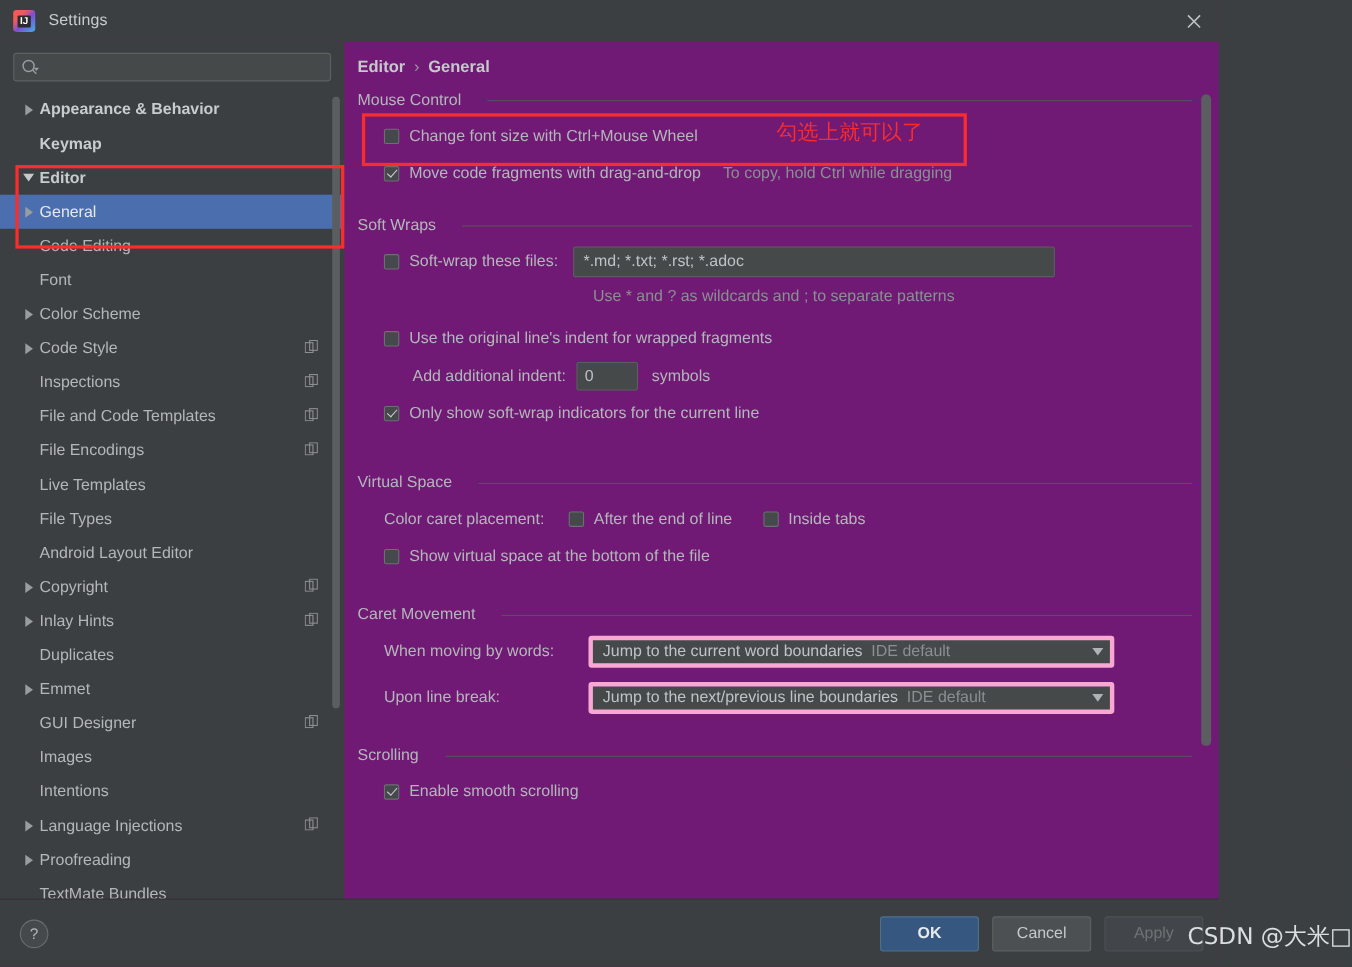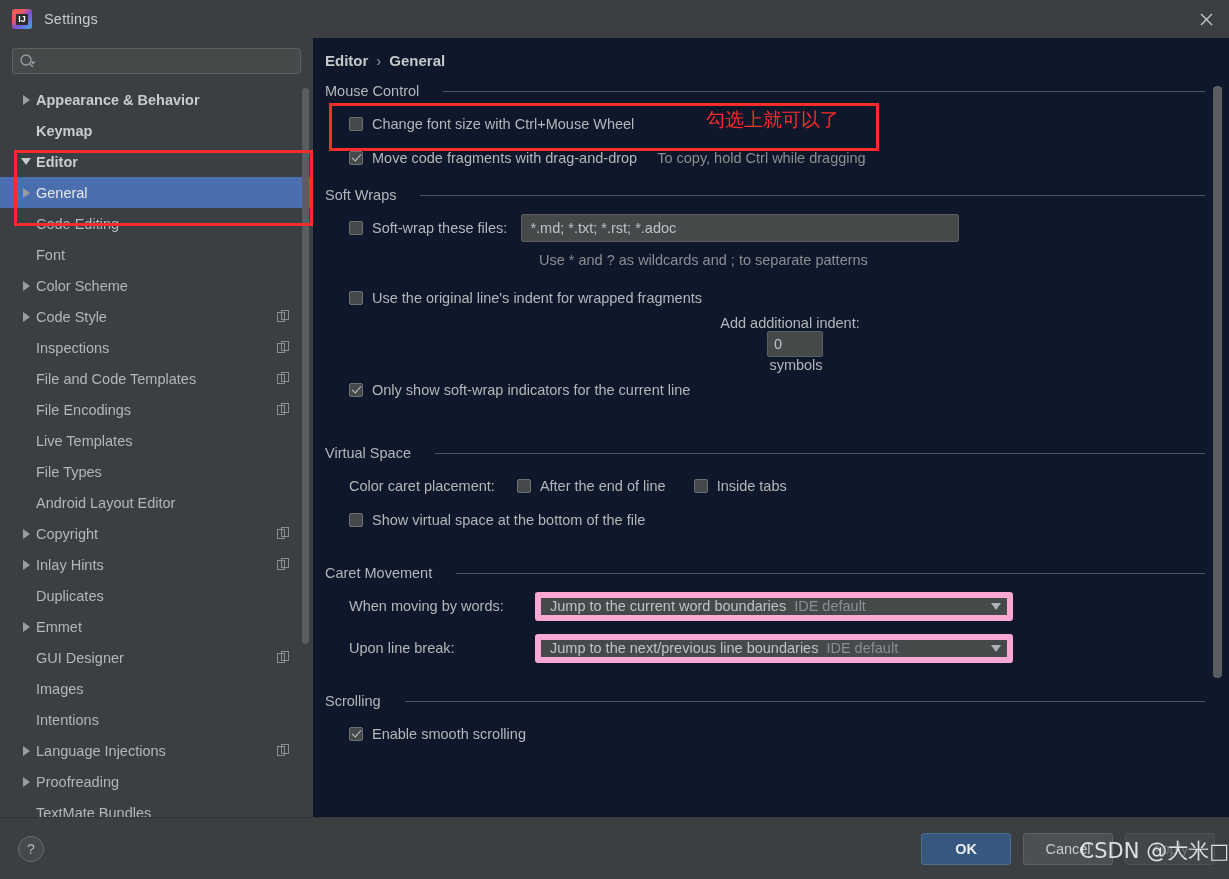--- a/index.html
+++ b/index.html
@@ -7,22 +7,22 @@
     width: 1229px; height: 879px;
     overflow: hidden;
     background: #3c3f41;
     font-family: "Liberation Sans", sans-serif;
   }
   body { position: relative; }
 
   
   #window {
     position: absolute; left: 0; top: 0;
-    width: 1229px; height: 879px;
-    background: #0f172a;
+    width: 1108px; height: 879px;
+    background: #701a75;
     display: flex; flex-direction: column;
   }
 
   
   .bg-artifact { position: absolute; background: #4b6eaf; }
 
   
   #titlebar {
     height: 38px; min-height: 38px;
     background: #3c3f41;
@@ -181,21 +181,21 @@
   .textfield {
     background: #45494a; border: 1px solid #5a5e60;
     border-radius: 2px; color: #bfc2c4; font-size: 14.5px;
     padding: 5px 8px; outline: none;
     font-family: "Liberation Sans", sans-serif;
   }
   #softwrap-files { width: 438px; }
   #indent-field { width: 56px; padding: 4px 6px; }
 
   .combo {
-    background: #45494a; border: 6px solid #f9a8d4;
+    background: #45494a; border: 4px solid #f9a8d4;
     border-radius: 3px; height: 29px; width: 478px;
     display: flex; align-items: center;
     padding: 0 6px 0 9px; cursor: pointer;
   }
   .combo .val { color: #c0c3c5; font-size: 14.5px; white-space: nowrap; }
   .combo .def { color: #8b8f91; font-size: 14.5px; margin-left: 8px; }
   .combo .spacer { flex: 1; }
   .combo .caret {
     width: 0; height: 0;
     border-top: 7px solid #b0b3b5;
@@ -471,39 +471,39 @@
               <span class="cb-label">Change font size with Ctrl+Mouse Wheel</span>
             </div>
             <div class="row tall">
               <span class="cb checked"></span>
               <span class="cb-label">Move code fragments with drag-and-drop</span>
               <span class="hint" style="margin-left:20px;">To copy, hold Ctrl while dragging</span>
             </div>
           </div>
         </div>
 
-        <div class="group" style="margin-top:12px;">
+        <div class="group" style="margin-top:22px;">
           <div class="group-header">
             <span>Soft Wraps</span>
             <span class="rule"></span>
           </div>
           <div class="group-body">
             <div class="row tall">
               <span class="cb"></span>
               <span class="cb-label">Soft-wrap these files:</span>
               <input id="softwrap-files" class="textfield" style="margin-left: 14px;" type="text" value="*.md; *.txt; *.rst; *.adoc">
             </div>
             <div class="row" style="padding-left:190px;">
               <span class="hint">Use * and ? as wildcards and ; to separate patterns</span>
             </div>
             <div class="row tall" style="margin-top:6px;">
               <span class="cb"></span>
               <span class="cb-label">Use the original line's indent for wrapped fragments</span>
             </div>
-            <div class="row tall" style="padding-left:26px;flex-direction:column;">
+            <div class="row tall" style="padding-left:26px;">
               <span class="field-label muted">Add additional indent:</span>
               <input id="indent-field" class="textfield" style="margin-left: 10px;" type="text" value="0">
               <span class="plain" style="margin-left:12px;">symbols</span>
             </div>
             <div class="row tall">
               <span class="cb checked"></span>
               <span class="cb-label">Only show soft-wrap indicators for the current line</span>
             </div>
           </div>
         </div>

